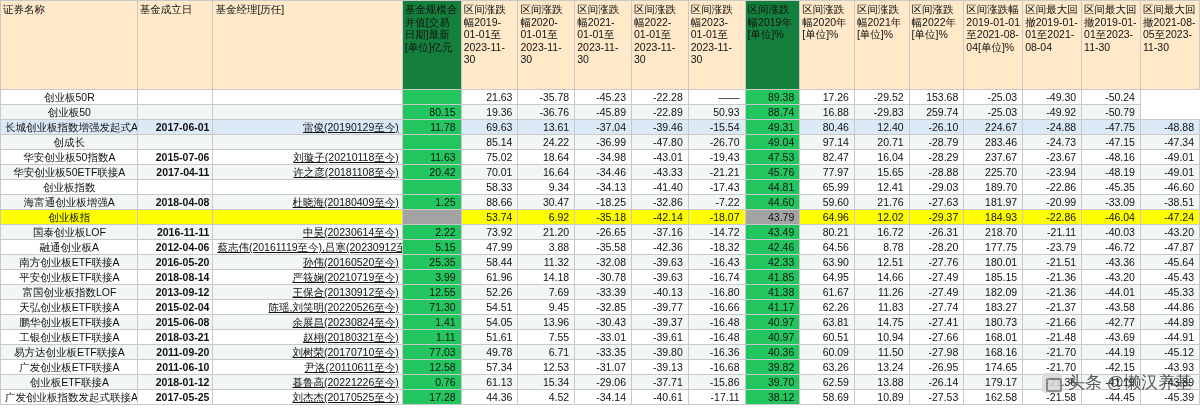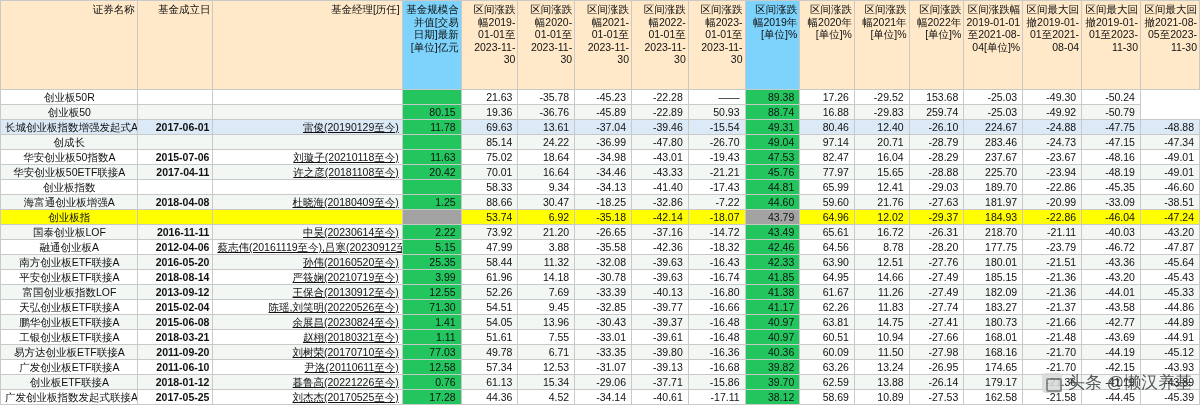--- a/index.html
+++ b/index.html
@@ -23,28 +23,28 @@
     font-weight:normal;
     white-space:nowrap;
     overflow:hidden;
     height:14px;
     line-height:14px;
     font-size:10.5px;
   }
   thead th{
     background:#ffe9c9;
     vertical-align:top;
-    text-align:right;
+    text-align:left;
     font-size:10.5px;
     line-height:12.5px;
     white-space:normal;
     height:84px;
     padding:2px 2px;
   }
-  thead th.hl{background:#7dd3fc;}
+  thead th.hl{background:#15803d;}
   td.name{text-align:center;padding-left:4px;}
   td.date{text-align:right;font-weight:bold;}
   td.mgr{text-align:right;padding-left:4px;text-decoration:underline;}
   td.num{text-align:right;padding-right:5px;}
   tbody tr:nth-child(odd){background:#ffffff;}
   tbody tr:nth-child(even){background:#f2f7f4;}
   tbody tr.blue{background:#dce9f7 !important;margin-left:12px;}
   tbody tr.yellow{background:#ffff00 !important;}
   td.hlcol{background:#22c55e;}
   tbody tr.yellow td.hlcol{background:#a3a3a3;}
@@ -284,21 +284,21 @@
         <td class="name">国泰创业板LOF</td>
         <td class="date">2016-11-11</td>
         <td class="mgr">中昊(20230614至今)</td>
         <td class="num hlcol">2.22</td>
         <td class="num">73.92</td>
         <td class="num">21.20</td>
         <td class="num">-26.65</td>
         <td class="num">-37.16</td>
         <td class="num">-14.72</td>
         <td class="num hlcol">43.49</td>
-        <td class="num">65.61</td>
+        <td class="num">80.21</td>
         <td class="num">16.72</td>
         <td class="num">-26.31</td>
         <td class="num">218.70</td>
         <td class="num">-21.11</td>
         <td class="num">-40.03</td>
         <td class="num">-43.20</td>
       </tr>
       <tr>
         <td class="name">融通创业板A</td>
         <td class="date">2012-04-06</td>

